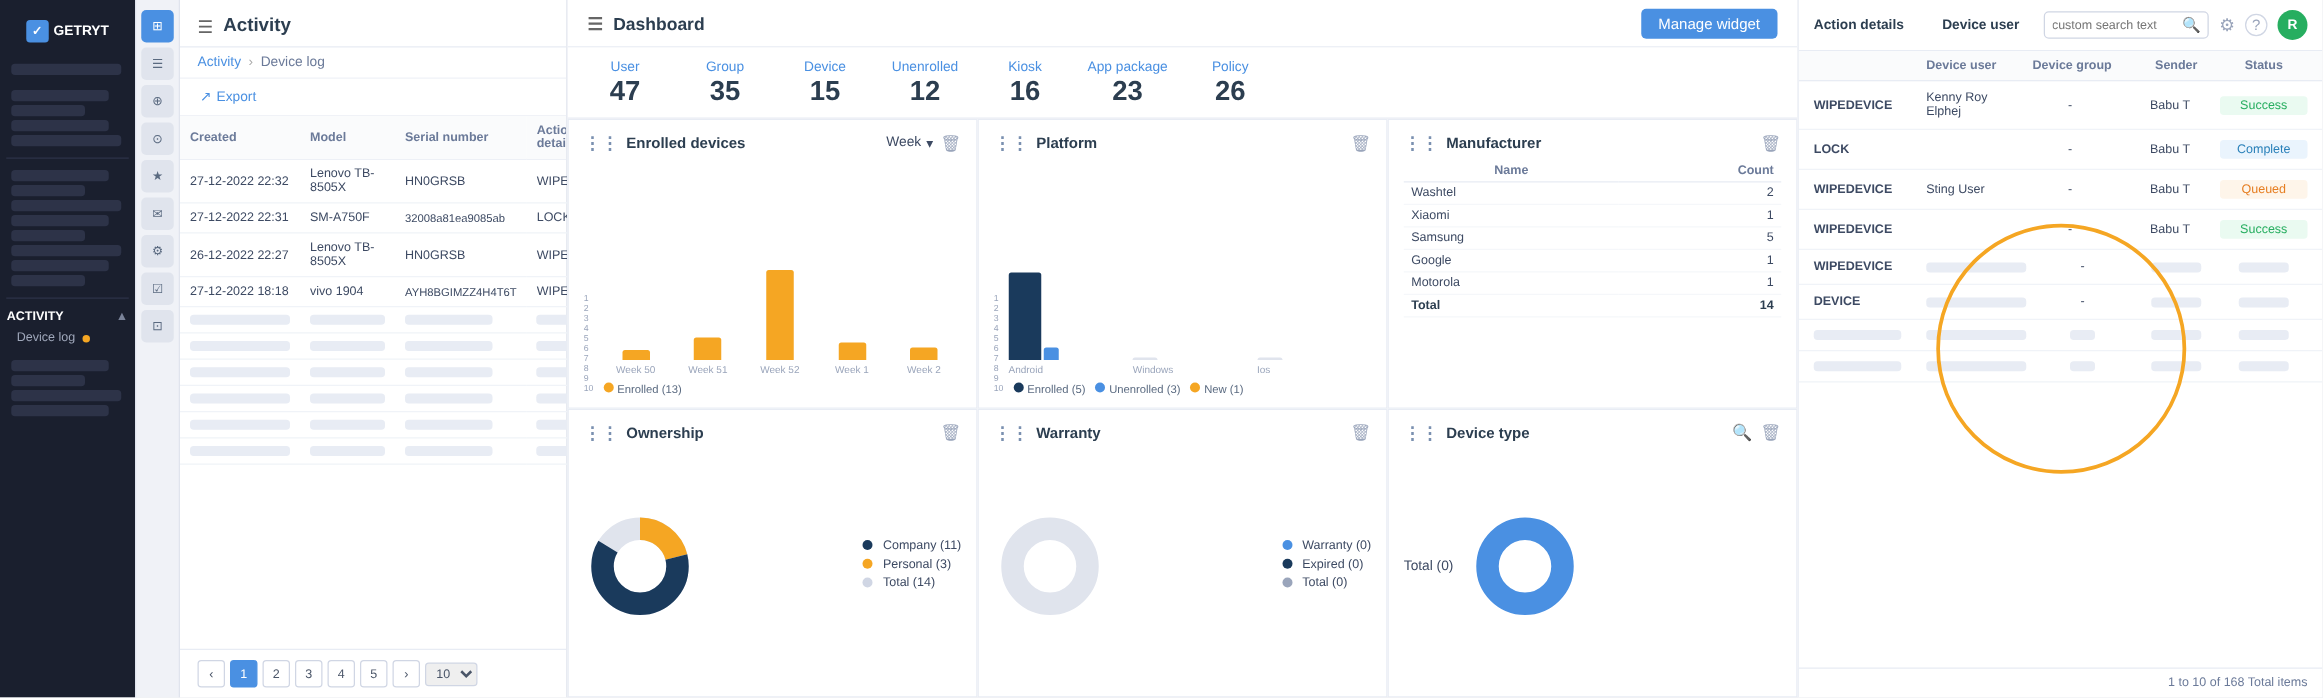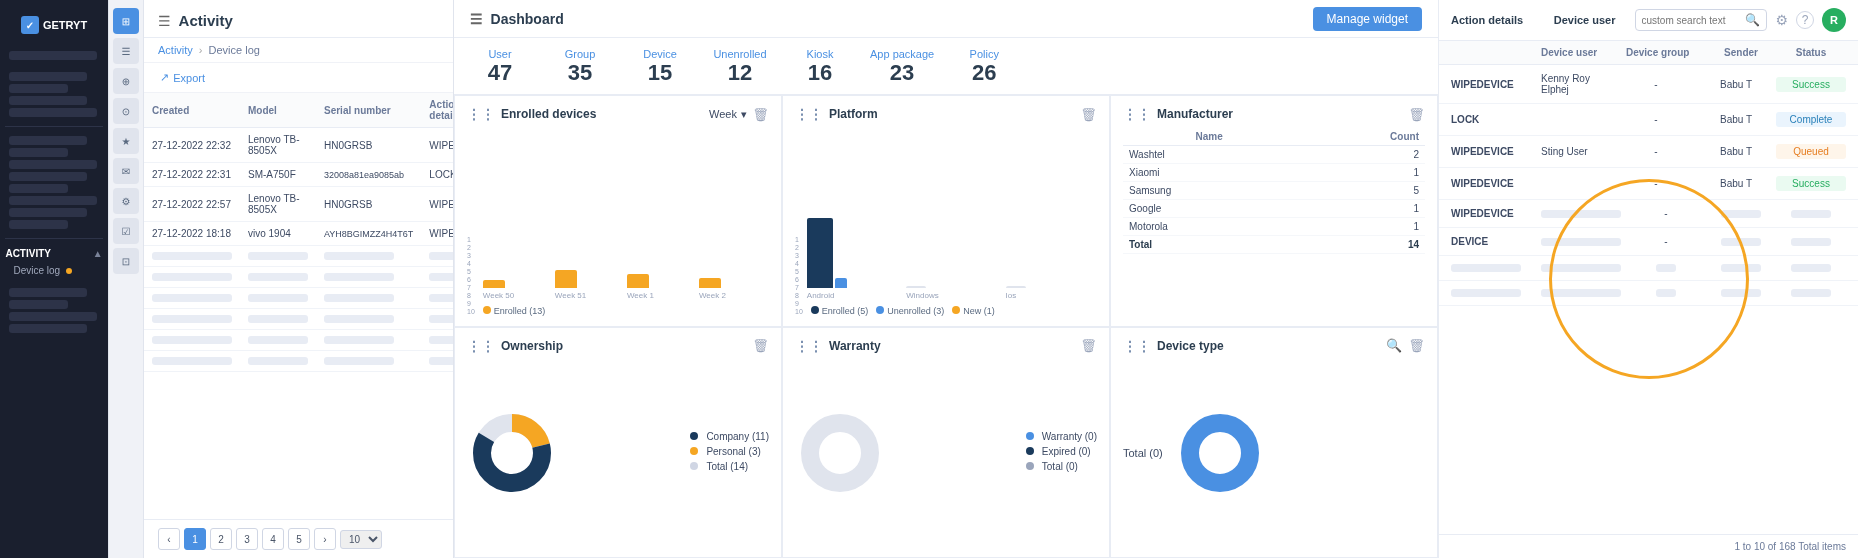--- a/index.html
+++ b/index.html
@@ -228,21 +228,21 @@
     .bar-chart {
       display: flex;
       align-items: flex-end;
       gap: 8px;
       flex: 1;
       padding: 0 4px;
     }
     .bar-group {
       display: flex;
       flex-direction: column;
-      align-items: flex-start;
+      align-items: center;
       gap: 3px;
       flex: 1;
     }
     .bar-label { font-size: 8px; color: #9aa5bb; }
     .bar-wrapper {
       display: flex;
       align-items: flex-end;
       gap: 2px;
       height: 80px;
     }
@@ -512,21 +512,21 @@
           <td>HN0GRSB</td>
           <td class="action-link">WIPE</td>
         </tr>
         <tr>
           <td>27-12-2022 22:31</td>
           <td>SM-A750F</td>
           <td style="font-size:9px;">32008a81ea9085ab</td>
           <td class="action-link">LOCK</td>
         </tr>
         <tr>
-          <td>27-12-2022 22:57</td>
+          <td>26-12-2022 22:27</td>
           <td>Lenovo TB-8505X</td>
           <td>HN0GRSB</td>
           <td class="action-link">WIPE</td>
         </tr>
         <tr>
           <td>27-12-2022 18:18</td>
           <td>vivo 1904</td>
           <td style="font-size:9px;">AYH8BGIMZZ4H4T6T</td>
           <td class="action-link">WIPE</td>
         </tr>
@@ -710,20 +710,26 @@
               <div class="bar-wrapper" style="height:80px;">
                 <div class="bar orange" style="width:22px;height:8px;"></div>
               </div>
               <span class="bar-label">Week 50</span>
             </div>
             <div class="bar-group">
               <div class="bar-wrapper" style="height:80px;">
                 <div class="bar orange" style="width:22px;height:18px;"></div>
               </div>
               <span class="bar-label">Week 51</span>
+            </div>
+            <div class="bar-group">
+              <div class="bar-wrapper" style="height:80px;">
+                <div class="bar orange" style="width:22px;height:72px;"></div>
+              </div>
+              <span class="bar-label">Week 52</span>
             </div>
             <div class="bar-group">
               <div class="bar-wrapper" style="height:80px;">
                 <div class="bar orange" style="width:22px;height:14px;"></div>
               </div>
               <span class="bar-label">Week 1</span>
             </div>
             <div class="bar-group">
               <div class="bar-wrapper" style="height:80px;">
                 <div class="bar orange" style="width:22px;height:10px;"></div>

